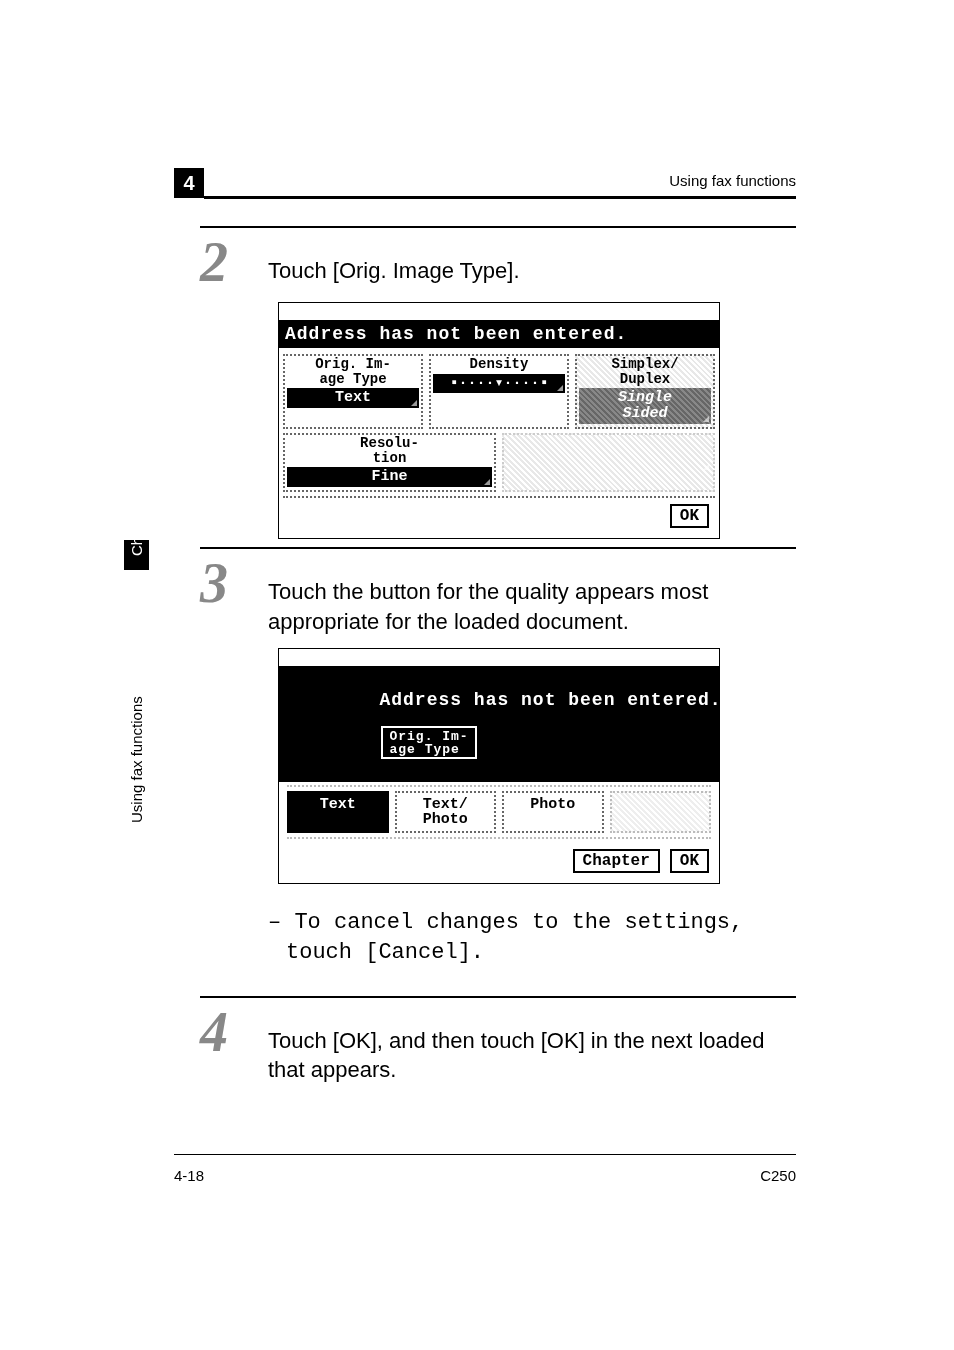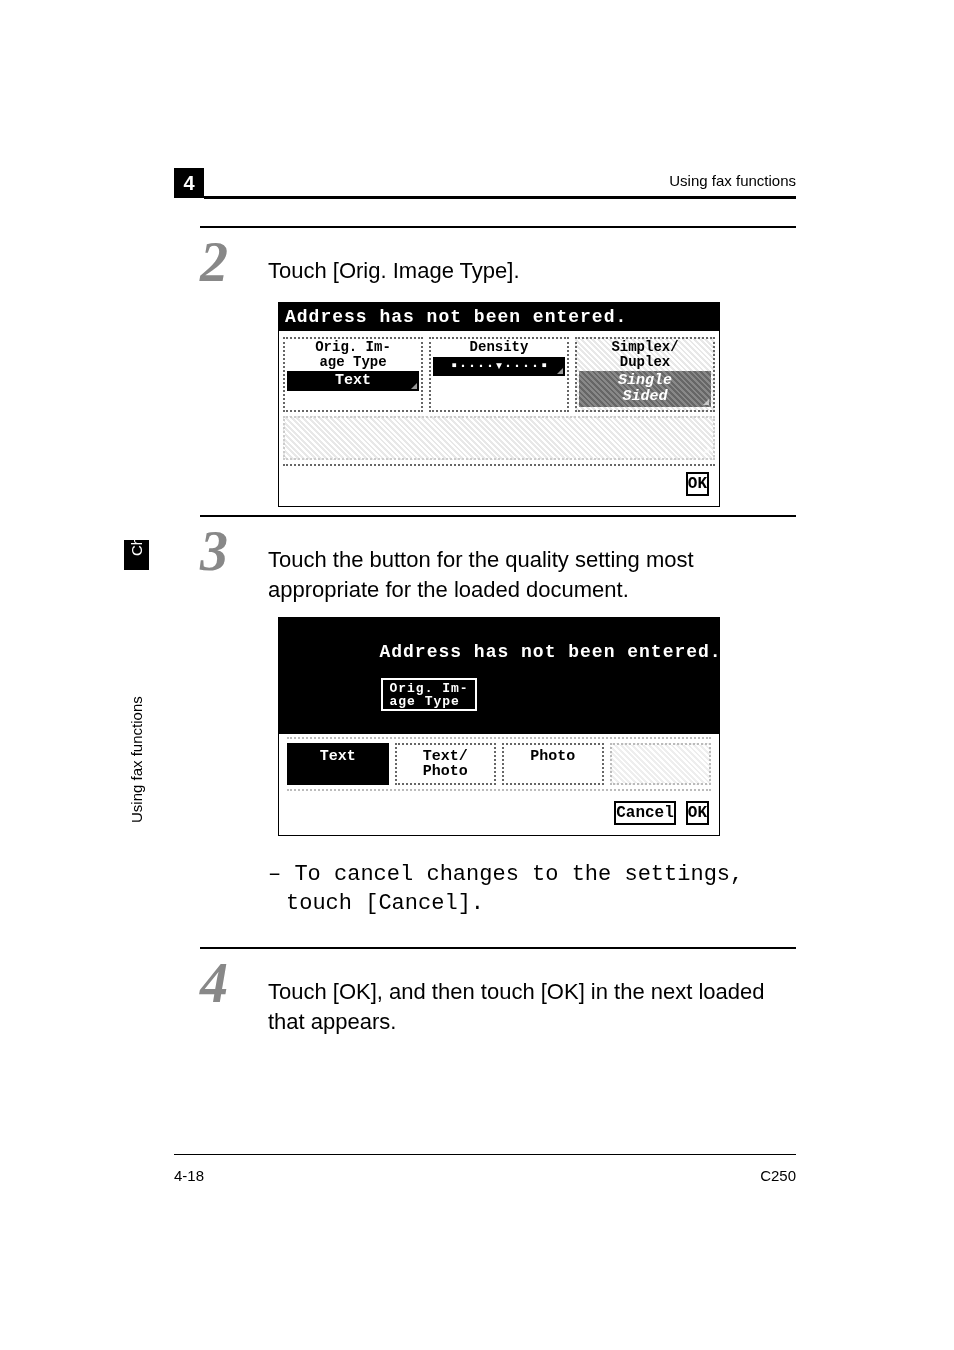--- a/index.html
+++ b/index.html
@@ -139,20 +139,21 @@
     color: #000;
   }
   .lcd-header {
     background: #000;
     color: #fff;
     font-weight: bold;
     font-size: 18px;
     padding: 4px 6px;
     letter-spacing: 1px;
     white-space: pre;
+    margin-top: 17px;
   }
   .lcd-body {
     padding: 2px 4px 4px 4px;
   }
   .lcd-row {
     display: flex;
     gap: 6px;
     margin-top: 4px;
   }
   .lcd-cell {
@@ -191,21 +192,21 @@
   .lcd-footer {
     display: flex;
     justify-content: flex-end;
     gap: 10px;
     padding: 6px 6px 6px 6px;
     border-top: 2px dotted #666;
     margin-top: 4px;
   }
   .lcd-btn {
     border: 2px solid #000;
-    padding: 1px 0;
+    padding: 1px 8px;
     font-weight: bold;
     font-size: 16px;
     background: #fff;
   }
 
   
   .tab-label {
     display: inline-block;
     border: 2px solid #fff;
     color: #fff;
@@ -304,57 +305,62 @@
             <span class="bvalue">▪····▾····▪</span>
           </div>
           <div class="lcd-cell hatched">
             <span class="tlabel">Simplex/
 Duplex</span>
             <span class="bvalue" style="white-space:pre;">Single
 Sided</span>
           </div>
         </div>
         <div class="lcd-row">
+          <div class="lcd-cell">
+            <span class="tlabel">Resolu-
+tion</span>
+            <span class="bvalue">Fine</span>
+          </div>
           <div class="lcd-cell hatched" style="border-color:#ccc;">
             <span class="tlabel">&nbsp;</span>
               <span class="bvalue" style="background:none;">&nbsp;</span>
           </div>
         </div>
         <div class="lcd-footer">
           <div class="lcd-btn">OK</div>
         </div>
       </div>
     </div>
 
 
     <div class="hr-thin"></div>
 
     <div class="step">
       <div class="stepnum">3</div>
-      <div class="steptext">Touch the button for the quality setting most appropriate for the loaded document.</div>
+      <div class="steptext">Touch the button for the quality appears most appropriate for the loaded document.</div>
     </div>
 
     <div class="lcd" style="margin-left:78px;">
       <div class="lcd-header" style="padding-bottom:0;">
         <span>Address has not been entered.</span><br>
         <span class="tab-label">Orig. Im-
 age Type</span>
       </div>
       <div class="lcd-body" style="padding-top:0;">
         <div class="opt-row-sep"></div>
         <div class="opt-row">
           <div class="opt selected">Text</div>
           <div class="opt">Text/
 Photo</div>
           <div class="opt">Photo</div>
           <div class="opt hatch-blank"></div>
         </div>
         <div class="opt-row-sep"></div>
         <div class="lcd-footer" style="border-top:none;">
-          <div class="lcd-btn">Cancel</div>
+          <div class="lcd-btn">Chapter</div>
           <div class="lcd-btn">OK</div>
         </div>
       </div>
     </div>
 
     <div class="bullet-note">– To cancel changes to the settings, touch [Cancel].</div>
 
     <div class="hr-thin"></div>
 
     <div class="step">

